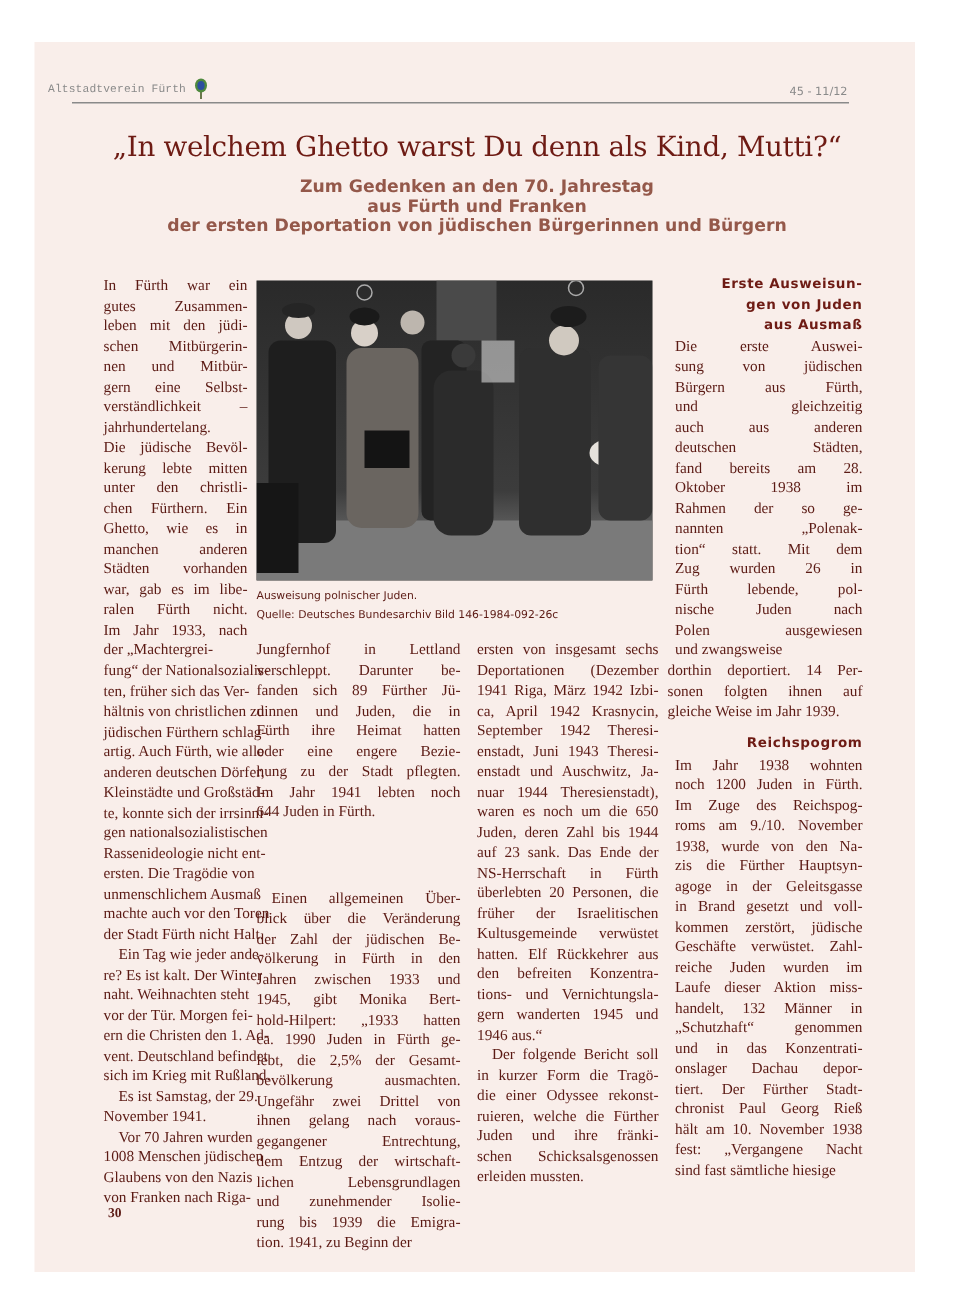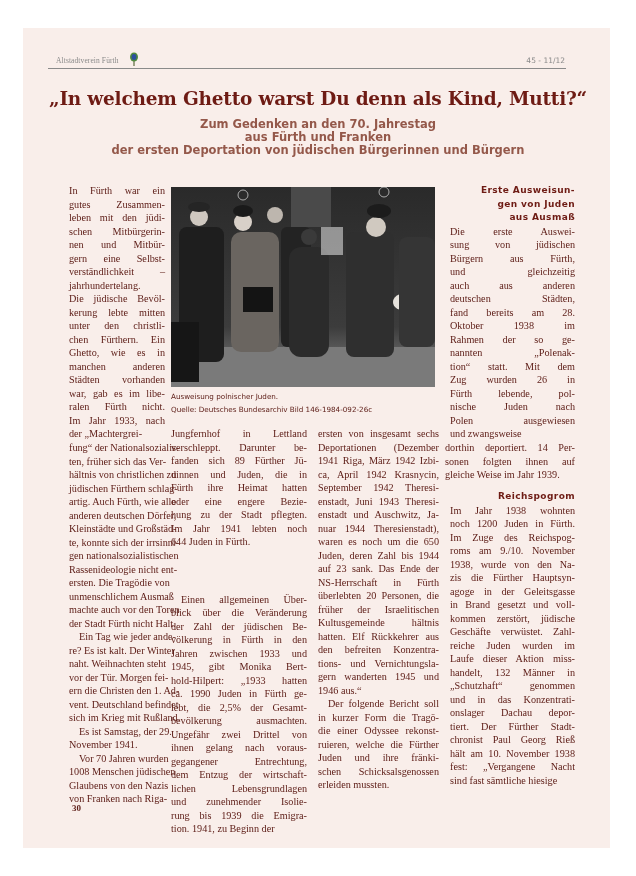--- a/index.html
+++ b/index.html
@@ -2,33 +2,33 @@
 <html><head>
 <meta charset="utf-8">
 <style>
   html, body { margin: 0; padding: 0; background: #ffffff; }
   body { width: 636px; height: 876px; position: relative; overflow: hidden; }
   .page {
     position: absolute; left: 23px; top: 28px; width: 587px; height: 820px;
     background: #f9eeea;
   }
   .hdr-left {
-    position: absolute; left: 56px; top: 56px;
-    font-family: Liberation Serif, serif; font-size: 7.5px; color: #8a8a8a; letter-spacing: 0.1px;
+    position: absolute; left: 32px; top: 56px;
+    font-family: Liberation Mono, monospace; font-size: 7.5px; color: #8a8a8a; letter-spacing: 0.1px;
   }
   .tree-icon { position: absolute; left: 129px; top: 52px; width: 10px; height: 14px; }
   .hdr-right {
     position: absolute; right: 71px; top: 56px;
     font-family: "DejaVu Sans", sans-serif; font-size: 7.5px; color: #8a8a8a;
   }
   .hdr-rule { position: absolute; left: 48px; top: 68px; width: 518px; height: 1px; background: #8a8a8a; }
 
   .title {
     position: absolute; left: 30px; width: 576px; top: 88px; text-align: center;
-    font-family: "DejaVu Serif", serif; font-weight: bold; font-size: 18.5px; color: #6e1b14;
+    font-family: "DejaVu Serif", serif; font-weight: normal; font-size: 18.5px; color: #6e1b14;
     letter-spacing: -0.2px;
   }
   .subtitle {
     position: absolute; left: 30px; width: 576px; top: 118px; text-align: center;
     font-family: "DejaVu Sans", sans-serif; font-weight: bold; font-size: 11.5px; line-height: 13px; color: #94584a;
   }
   .subtitle div { white-space: nowrap; }
 
   .col {
     position: absolute;
@@ -228,21 +228,21 @@
       <span class="ln">September 1942 Theresi-</span>
       <span class="ln">enstadt, Juni 1943 Theresi-</span>
       <span class="ln">enstadt und Auschwitz, Ja-</span>
       <span class="ln">nuar 1944 Theresienstadt),</span>
       <span class="ln">waren es noch um die 650</span>
       <span class="ln">Juden, deren Zahl bis 1944</span>
       <span class="ln">auf 23 sank. Das Ende der</span>
       <span class="ln">NS-Herrschaft in Fürth</span>
       <span class="ln">überlebten 20 Personen, die</span>
       <span class="ln">früher der Israelitischen</span>
-      <span class="ln">Kultusgemeinde hältnis</span>
+      <span class="ln">Kultusgemeinde verwüstet</span>
       <span class="ln">hatten. Elf Rückkehrer aus</span>
       <span class="ln">den befreiten Konzentra-</span>
       <span class="ln">tions- und Vernichtungsla-</span>
       <span class="ln">gern wanderten 1945 und</span>
       <span class="ln last">1946 aus.“</span>
     </div>
   <div>
       <span class="ln" style="text-indent: 10px;">Der folgende Bericht soll</span>
       <span class="ln">in kurzer Form die Tragö-</span>
       <span class="ln">die einer Odyssee rekonst-</span>

